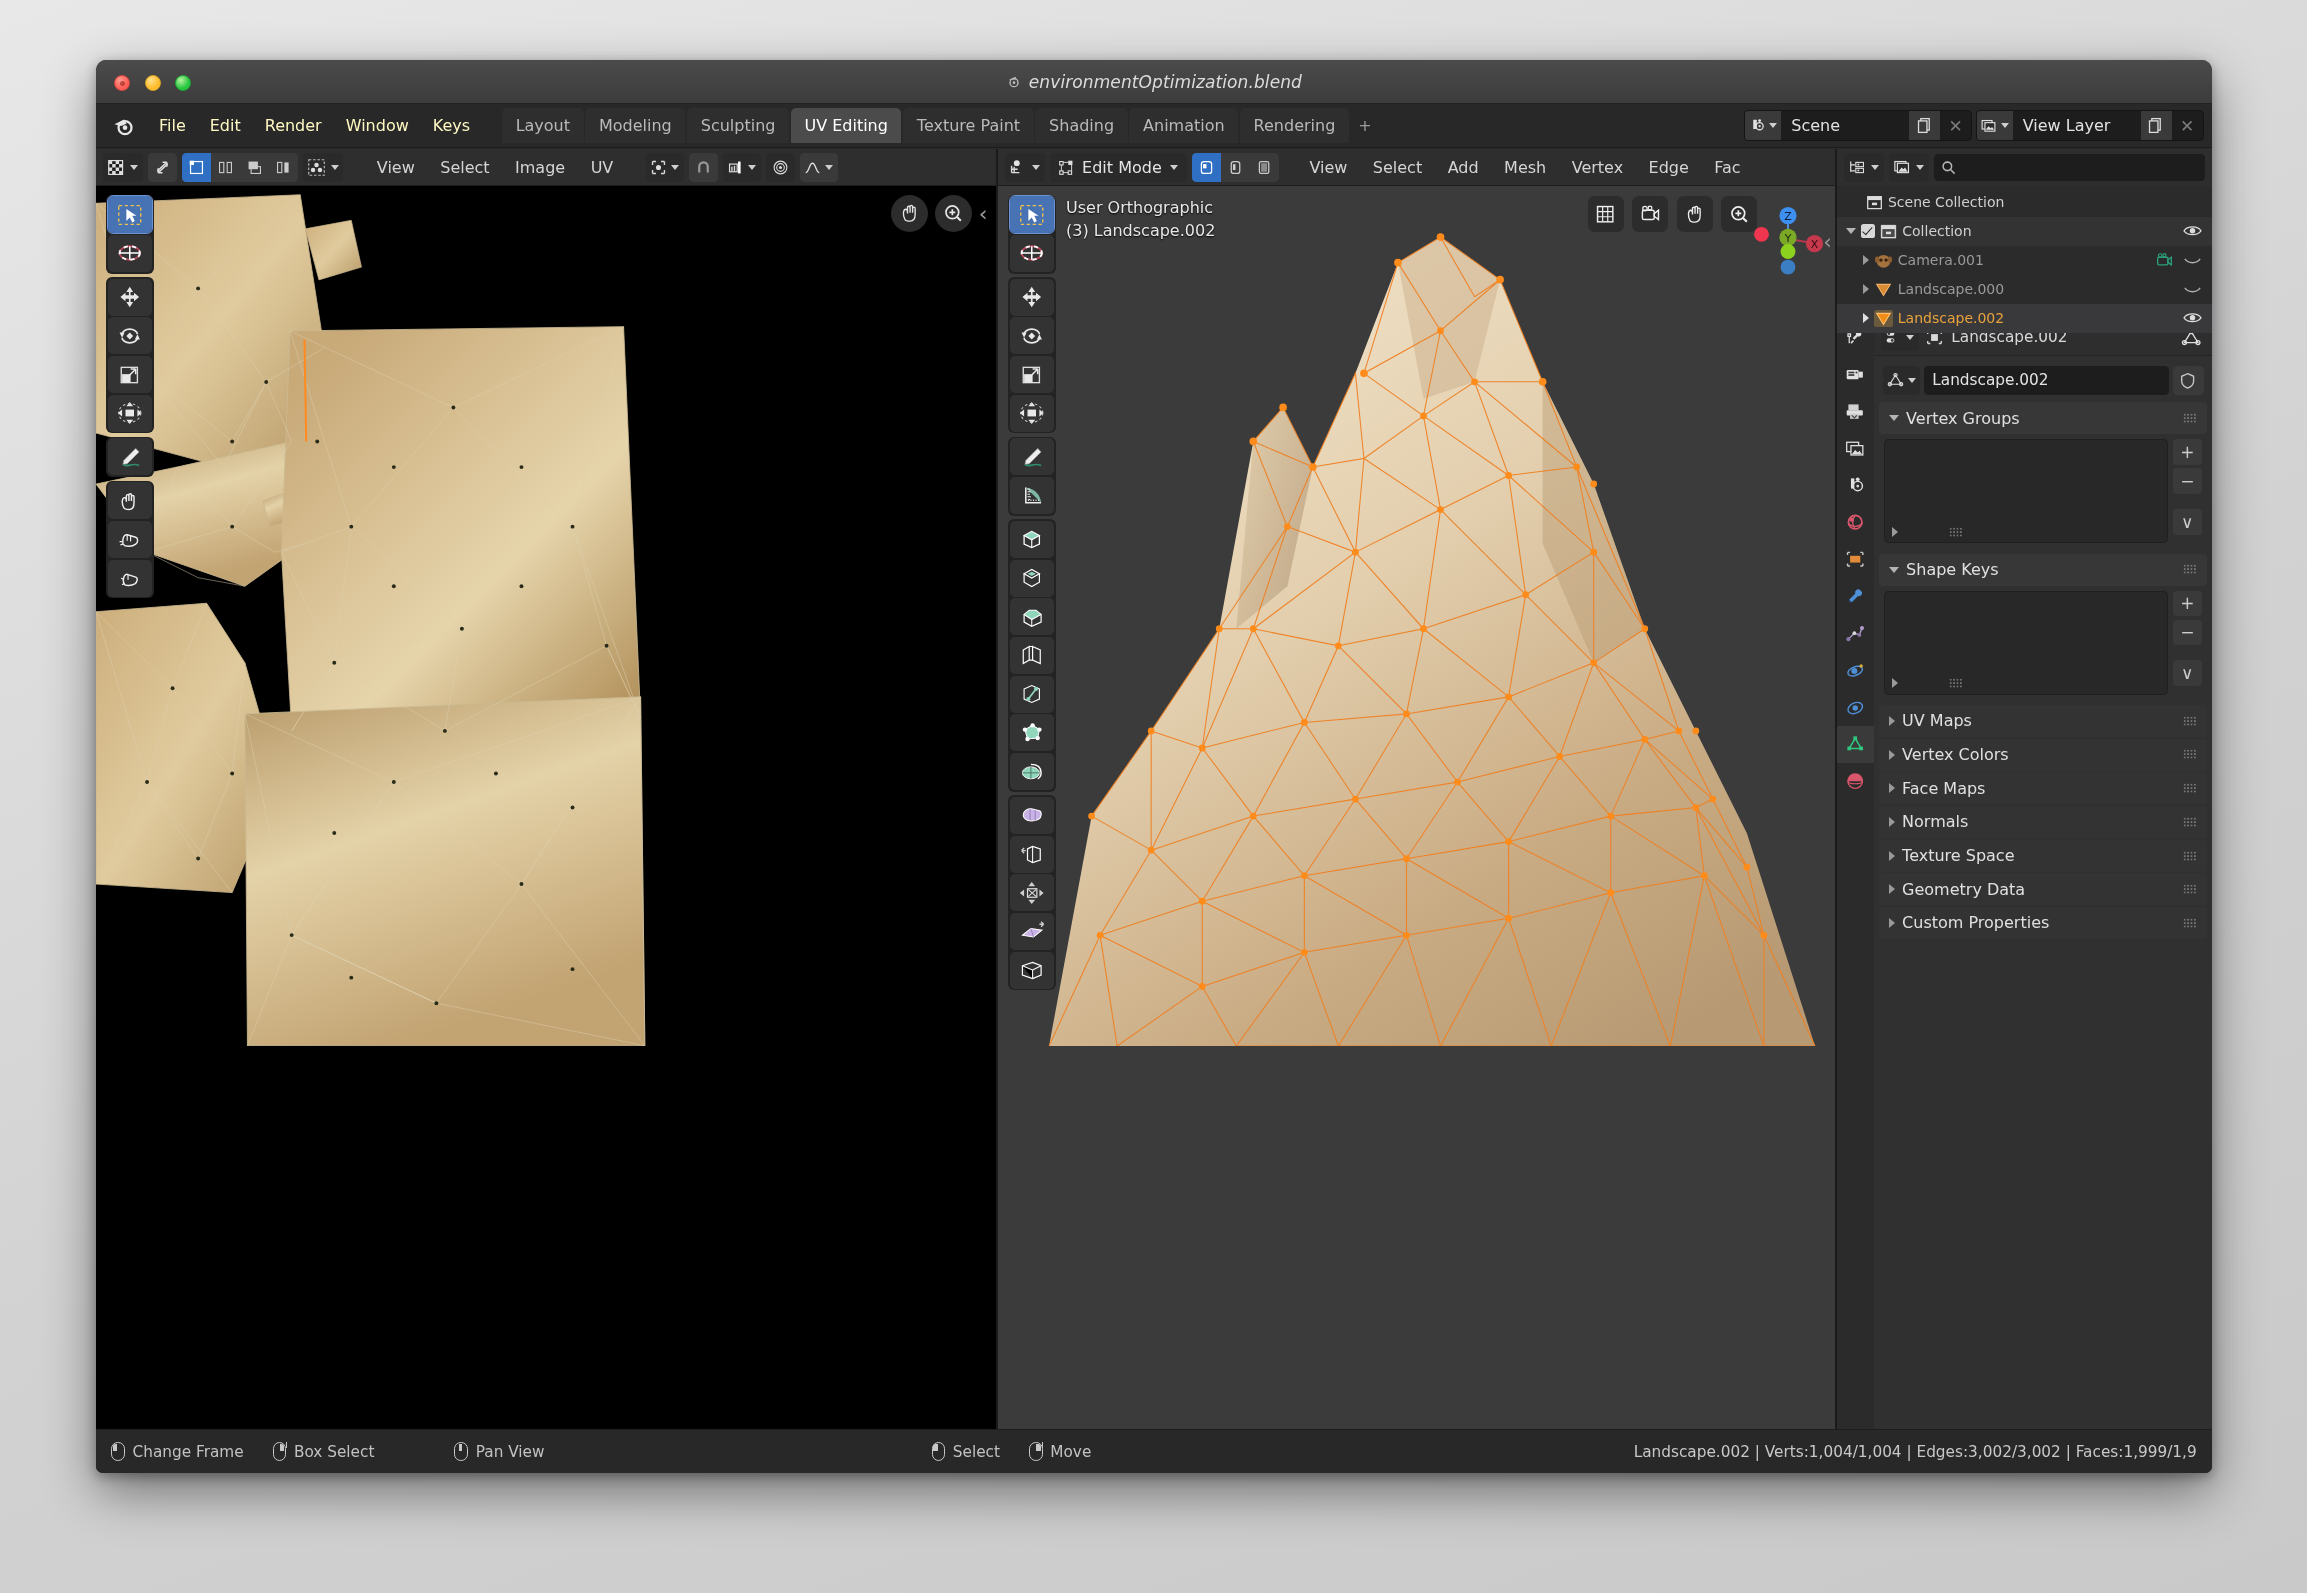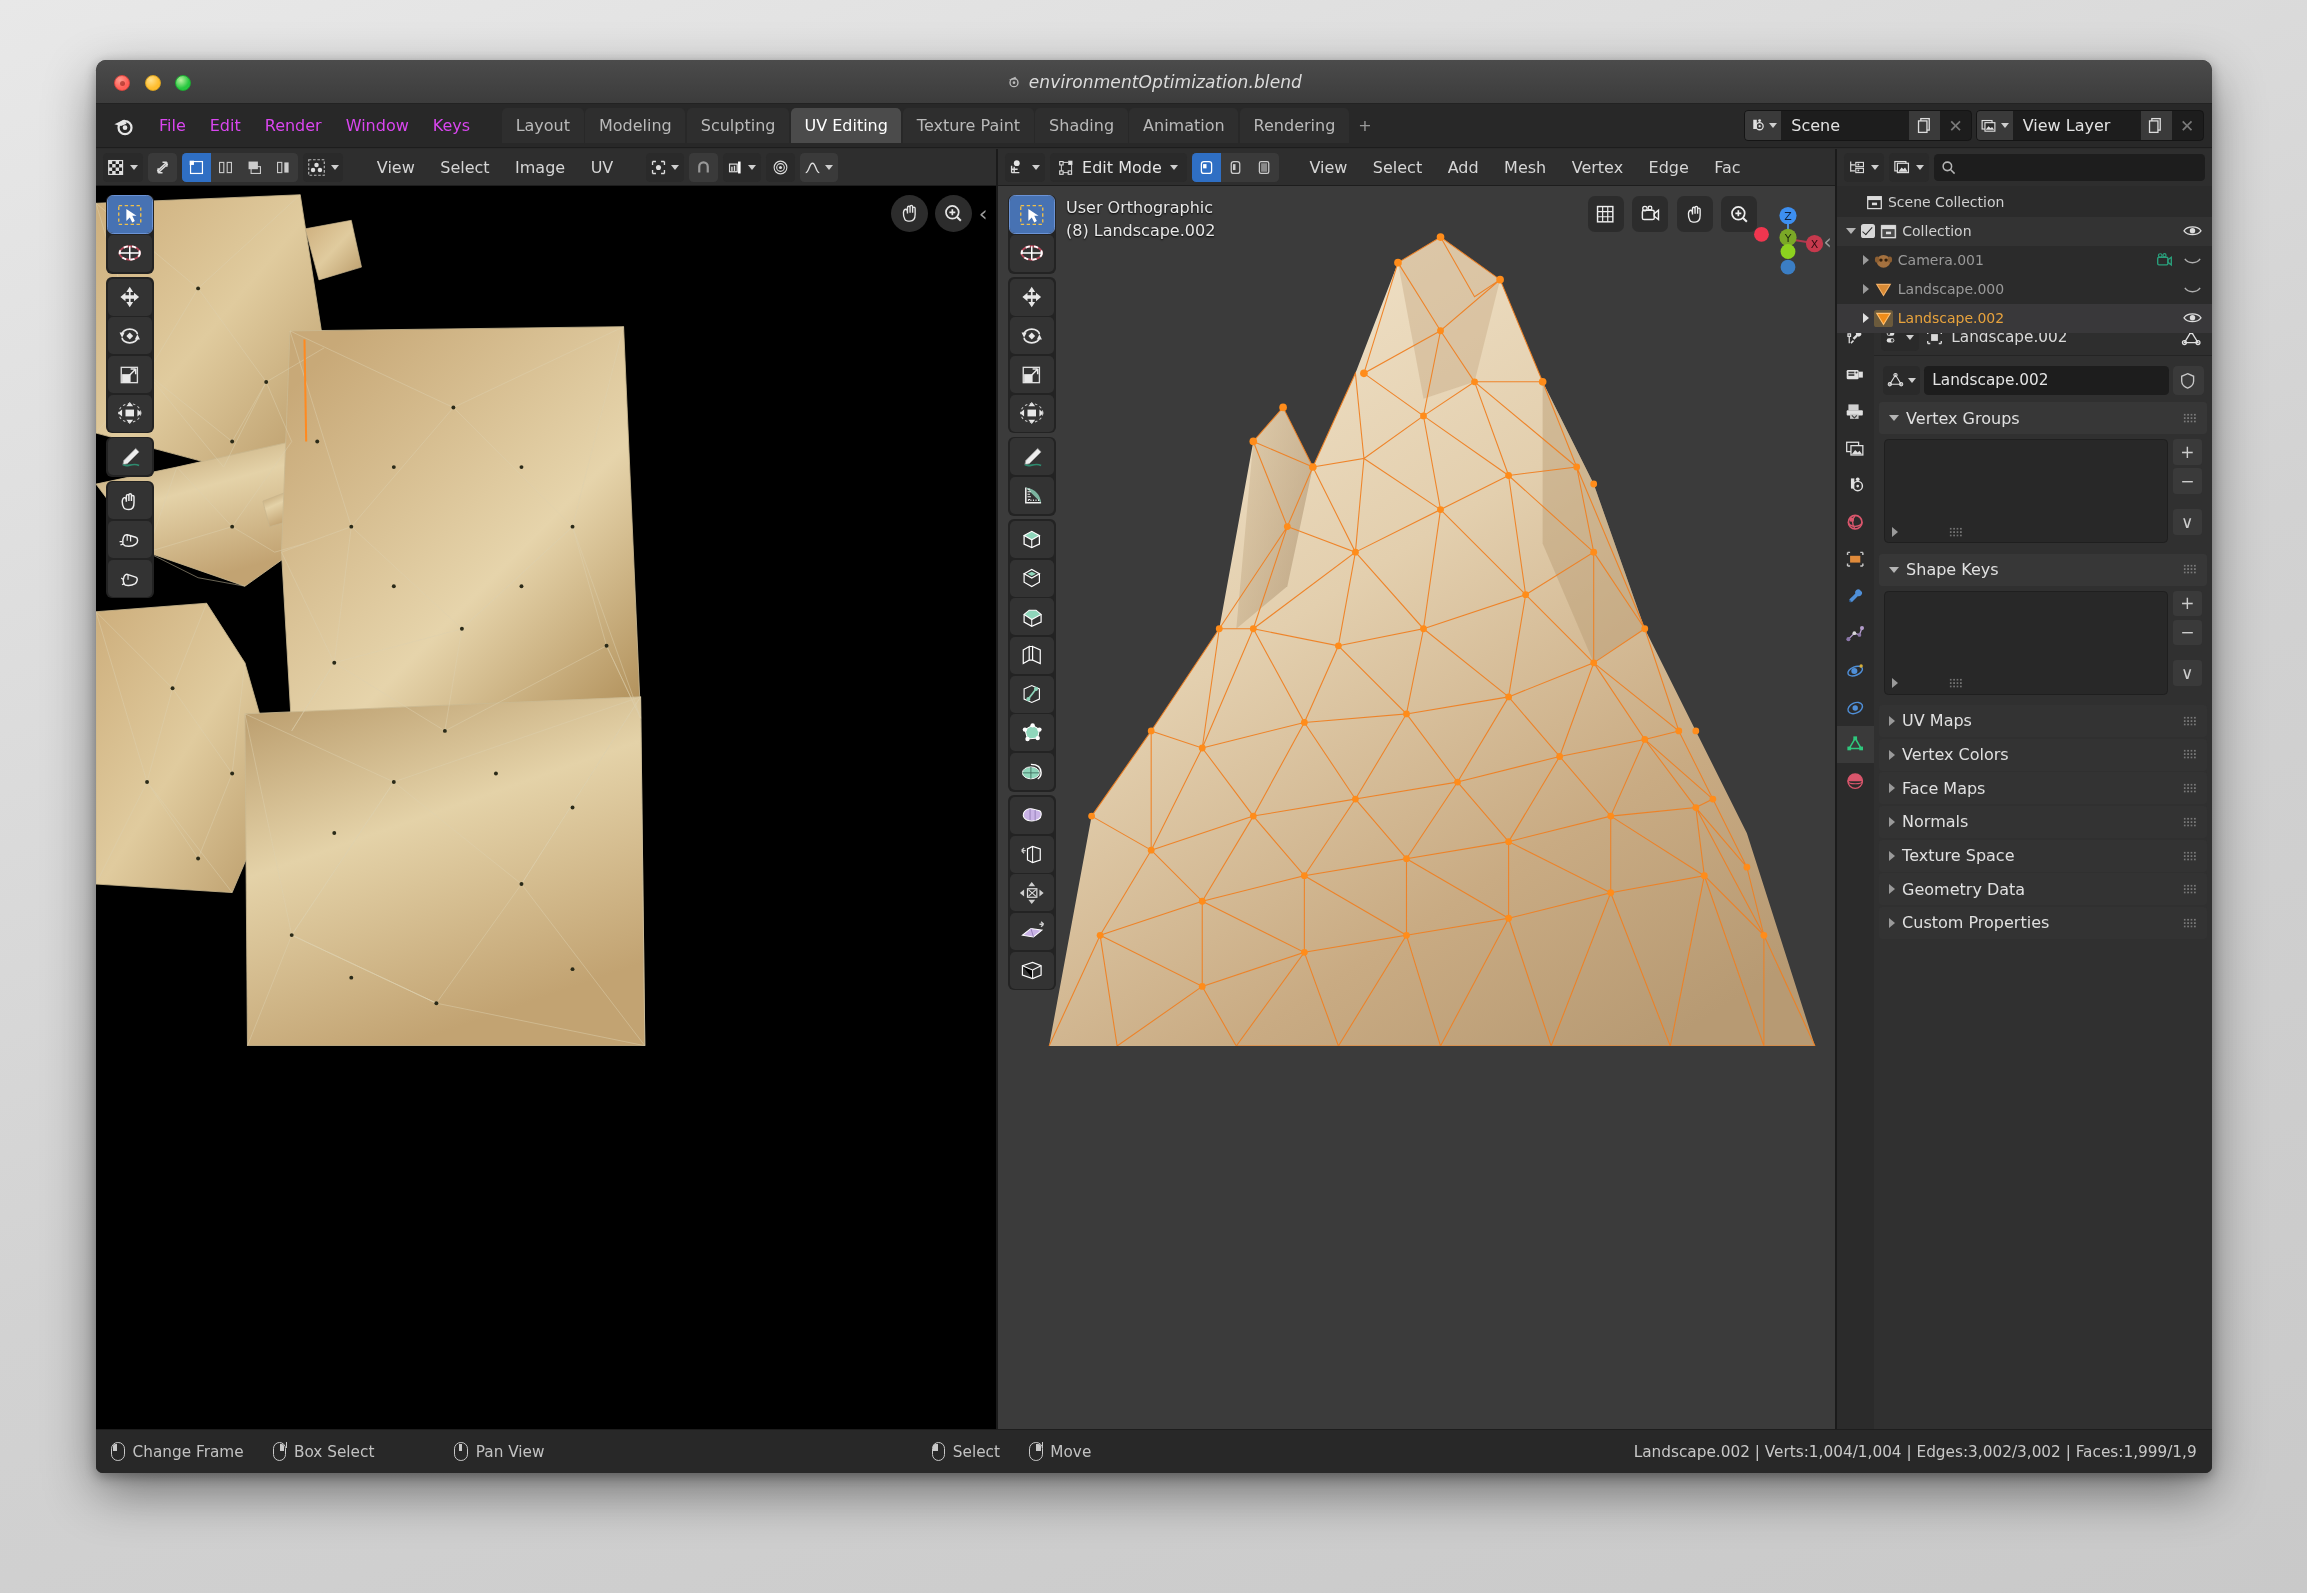--- a/index.html
+++ b/index.html
@@ -43,21 +43,21 @@
   #title-icon { display:inline-block; margin-right:6.8px; opacity:.85; vertical-align:-1.7px;}
 
   
   #topbar {
     height: 44px; background:#282828; display:flex; align-items:center;
     padding-left: 10.2px; position:relative;
     border-bottom:0.9px solid #1d1d1d;
   }
   .blender-logo { width:25.5px; height:25.5px; margin: 0 10.2px 0 5.1px; }
   .menu-item {
-    color:#d946ef; font-size:16px; padding: 5.1px 12px; border-radius:3.4px;
+    color:#fef9c3; font-size:16px; padding: 5.1px 12px; border-radius:3.4px;
     white-space:nowrap;
   }
   .wsgap { width: 19px; }
   .ws-tabs { display:flex; align-items:center; height:100%; }
   .ws-tab {
     color:#b9b9b9; font-size:16px; padding: 7.7px 13.6px 8.5px; margin: 0 0.9px;
     background:#2e2e2e; border-radius:5.1px 5.1px 0 0; white-space:nowrap;
   }
   .ws-tab.active { background:#4b4b4b; color:#fff; }
   .ws-plus { color:#9a9a9a; font-size:16px; padding:6.8px 8.5px; }
@@ -695,21 +695,21 @@
               <circle cx="900" cy="880" r="4"></circle>
             <circle cx="240" cy="940" r="4"></circle>
               <circle cx="360" cy="900" r="4"></circle>
               <circle cx="480" cy="880" r="4"></circle>
             <circle cx="600" cy="860" r="4"></circle>
           </g>
         </svg>
 
         <div class="vp-text">
           <div>User Orthographic</div>
-          <div>(8) Landscape.002</div>
+          <div>(3) Landscape.002</div>
         </div>
 
         <div class="vp-gizmos">
           <div class="vp-gizmo-btn">
             <svg width="20.4" height="20.4" viewBox="0 0 24 24">
                 <rect x="3" y="3" width="18" height="18" fill="none" stroke="#eee" stroke-width="1.7"></rect>
                 <path d="M9 3 L9 21 M15 3 L15 21 M3 9 L21 9 M3 15 L21 15" stroke="#eee" stroke-width="1.4"></path>
               </svg>
           </div>
           <div class="vp-gizmo-btn">

